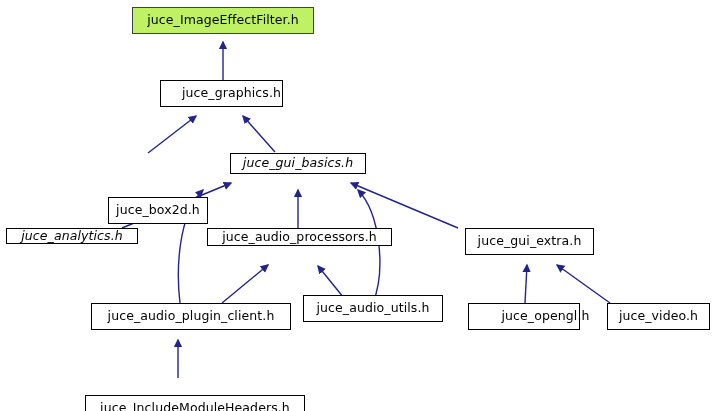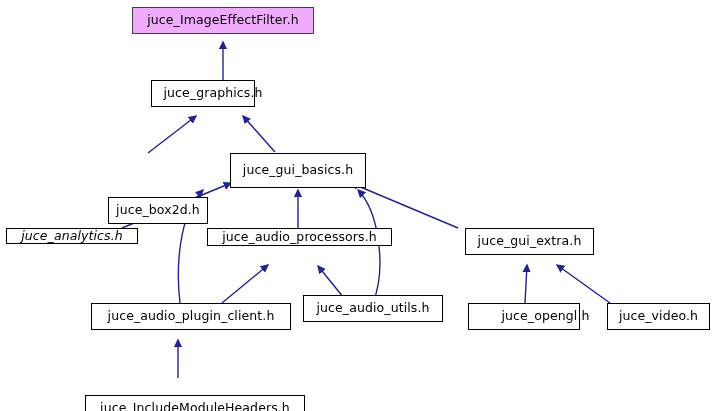--- a/index.html
+++ b/index.html
@@ -30,21 +30,21 @@
     color: #000000;
     font-size: 12.5px;
     line-height: 1;
     display: flex;
     align-items: center;
     justify-content: center;
     white-space: nowrap;
     letter-spacing: 0.1px;
   }
   .node.current {
-    background: #f0abfc;
+    background: #bef264;
     border: 1px solid #404040;
   }
   .node-label {
     display: block;
     padding: 0 2px;
   }
 </style>
 </head>
 <body>
 
@@ -68,27 +68,27 @@
         <path d="M 348,303 L 318,266" marker-end="url(#arrowhead)"></path>
         <path d="M 525,303 L 527,265" marker-end="url(#arrowhead)"></path>
         <path d="M 610,303 L 557,265" marker-end="url(#arrowhead)"></path>
         <path d="M 178,378 L 178,340" marker-end="url(#arrowhead)"></path>
       </g>
   </svg>
   <div id="nodes-layer">
       <div class="node current" style="left: 132px; top: 7px; width: 182px; height: 27px;">
         <span class="node-label">juce_ImageEffectFilter.h</span>
       </div>
-      <div class="node" style="left: 151px; top: 80px; width: 104px; height: 27px; padding-left: 20px;">
+      <div class="node" style="left: 160px; top: 80px; width: 123px; height: 27px; padding-left: 20px;">
         <span class="node-label">juce_graphics.h</span>
       </div>
       <div class="node" style="left: 108px; top: 153px; width: 100px; height: 27px; margin-top: 44px;">
         <span class="node-label">juce_box2d.h</span>
       </div>
-      <div class="node" style="left: 230px; top: 153px; width: 136px; height: 35px;">
+      <div class="node" style="left: 230px; top: 153px; width: 136px; height: 21px; font-style: italic;">
         <span class="node-label">juce_gui_basics.h</span>
       </div>
       <div class="node" style="left: 6px; top: 228px; width: 132px; height: 16px; font-style: italic;">
         <span class="node-label">juce_analytics.h</span>
       </div>
       <div class="node" style="left: 207px; top: 228px; width: 185px; height: 18px;">
         <span class="node-label">juce_audio_processors.h</span>
       </div>
       <div class="node" style="left: 465px; top: 228px; width: 129px; height: 27px;">
         <span class="node-label">juce_gui_extra.h</span>

